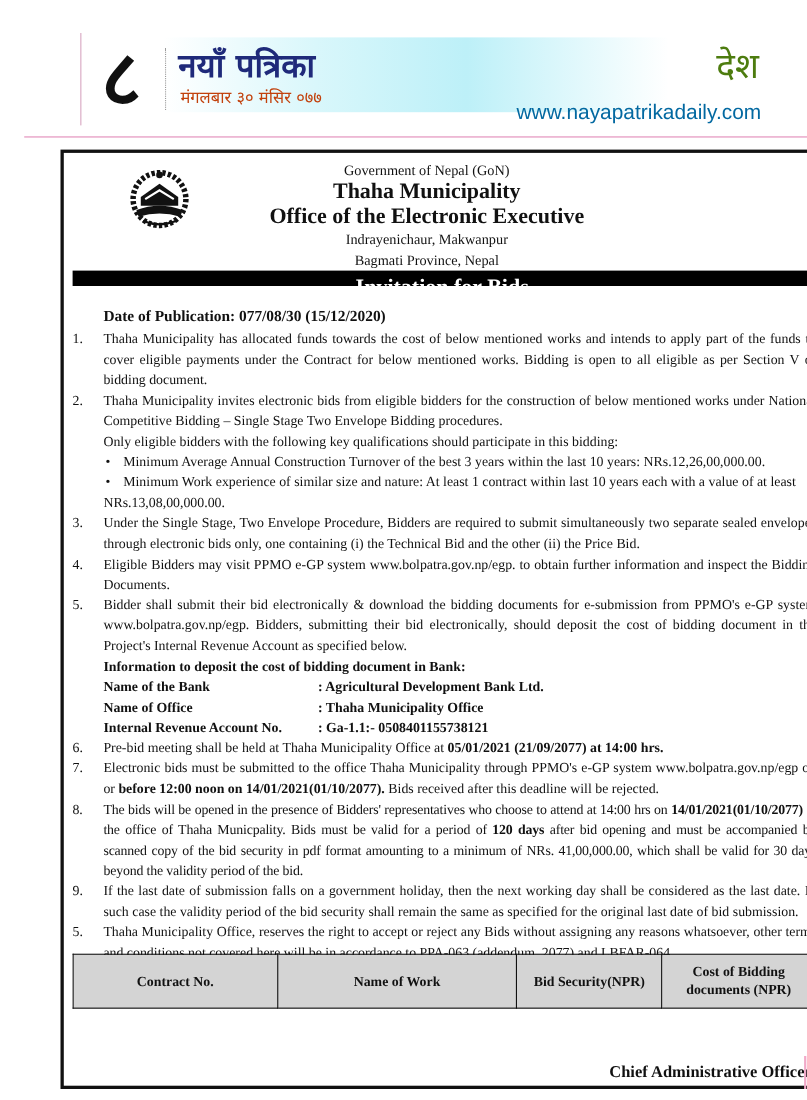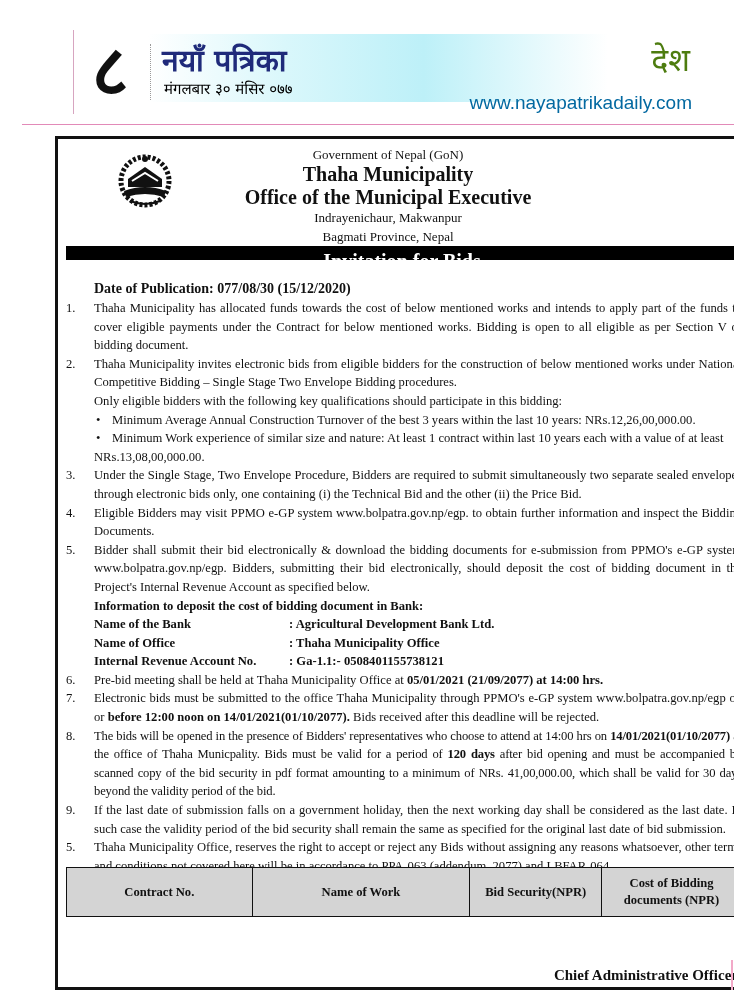--- a/index.html
+++ b/index.html
@@ -4,21 +4,21 @@
 <style>
   html, body { margin: 0; padding: 0; }
   body { width: 734px; height: 1000px; background: #ffffff; position: relative; overflow: hidden; font-family: "Liberation Serif", "DejaVu Serif", serif; color: #111; }
   .masthead { position: absolute; left: 0; top: 0; width: 734px; height: 124px; }
   .mast-vline { position: absolute; left: 73px; top: 30px; width: 1px; height: 84px; background: #d7a5c0; }
   .mast-hline { position: absolute; left: 22px; top: 124px; width: 712px; height: 1px; background: #e28ab8; }
   .mast-gradient { position: absolute; left: 148px; top: 34px; width: 460px; height: 68px; background: linear-gradient(to right, #ffffff 0%, #d9f7fb 30%, #bdf0f8 60%, #ffffff 100%); }
   .page-num { position: absolute; left: 92px; top: 36px; font-family: "DejaVu Sans", sans-serif; font-size: 70px; font-weight: bold; line-height: 70px; color: #111; }
   .page-sep { position: absolute; left: 150px; top: 44px; width: 0; height: 56px; border-left: 1px dotted #9a9a9a; }
   .paper-name { position: absolute; left: 162px; top: 44px; font-family: "DejaVu Sans", sans-serif; font-weight: bold; font-size: 30px; line-height: 34px; color: #1f2a7a; }
-  .paper-date { position: absolute; left: 164px; top: 80px; font-family: "DejaVu Sans", sans-serif; font-size: 15px; line-height: 18px; color: #000000; }
+  .paper-date { position: absolute; left: 164px; top: 80px; font-family: "DejaVu Sans", sans-serif; font-size: 15px; line-height: 18px; color: #c2410c; }
   .section-name { position: absolute; right: 44px; top: 40px; font-family: "DejaVu Sans", sans-serif; font-size: 32px; line-height: 40px; color: #4d7c0f; }
   .paper-url { position: absolute; right: 42px; top: 92px; font-family: "Liberation Sans", sans-serif; font-size: 19px; line-height: 22px; color: #0369a1; }
 
   .notice { position: absolute; left: 22px; top: 136px; width: 692px; height: 854px; border: 3px solid #111; box-sizing: border-box; background: #fff; margin-left: 33px; }
   .emblem { position: absolute; left: 52px; top: 10px; width: 70px; height: 60px; }
   .hdr { position: absolute; left: 0; width: 100%; text-align: center; }
   .gov { top: 8px; font-size: 13px; left: 120px; width: 420px; }
   .muni { top: 24px; font-size: 20px; font-weight: bold; left: 120px; width: 420px; }
   .office { top: 47px; font-size: 20px; font-weight: bold; left: 120px; width: 420px; }
   .addr1 { top: 71px; font-size: 13px; left: 120px; width: 420px; }
@@ -64,21 +64,21 @@
   <svg class="emblem" viewBox="0 0 70 60">
     <ellipse cx="35" cy="32" rx="24" ry="24" fill="none" stroke="#111" stroke-width="5" stroke-dasharray="3 2"></ellipse>
     <path d="M18 30 L35 18 L52 30 L52 38 L18 38 Z" fill="#111"></path>
     <path d="M22 32 L35 24 L48 32" fill="none" stroke="#fff" stroke-width="2"></path>
     <path d="M14 42 Q35 34 56 42 L54 48 Q35 42 16 48 Z" fill="#111"></path>
     <path d="M20 52 Q35 58 50 52" fill="none" stroke="#111" stroke-width="2"></path>
     <circle cx="35" cy="10" r="3" fill="#111"></circle>
   </svg>
   <div class="hdr gov">Government of Nepal (GoN)</div>
   <div class="hdr muni">Thaha Municipality</div>
-  <div class="hdr office">Office of the Municipal Executive</div>
+  <div class="hdr office">Office of the Electronic Executive</div>
   <div class="hdr addr1">Indrayenichaur, Makwanpur</div>
   <div class="hdr addr2">Bagmati Province, Nepal</div>
   <div class="title-bar">Invitation for Bids</div>
   <div class="pub-date">Date of Publication: 077/08/30 (15/12/2020)</div>
 
   <div class="body">
     <div class="item">
       <span class="num">1.</span>
       <span>Thaha Municipality has allocated funds towards the cost of below mentioned works and intends to apply part of the funds to cover eligible payments under the Contract for below mentioned works. Bidding is open to all eligible as per Section V of bidding document.</span>
     </div>

